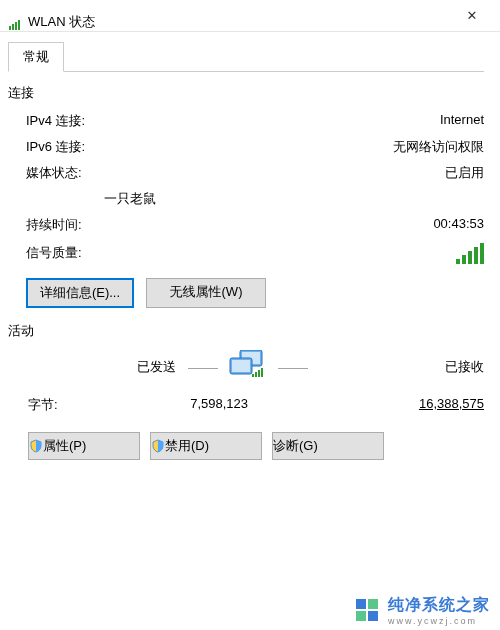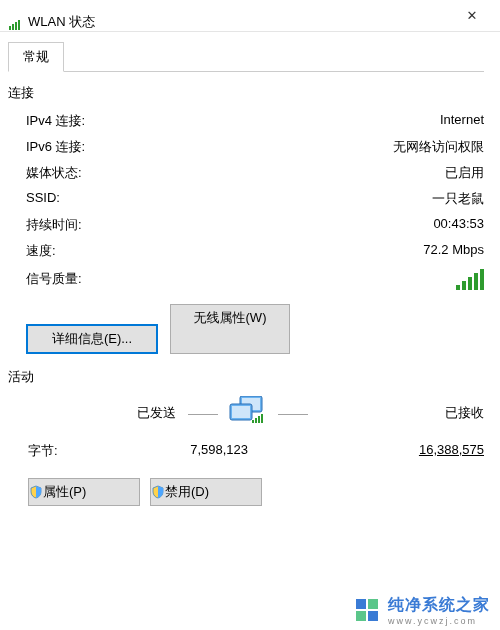--- a/index.html
+++ b/index.html
@@ -87,21 +87,21 @@
   }
   .btn {
     border: 1px solid #adadad;
     background: #e1e1e1;
     padding: 4px 0;
     text-align: center;
     font-size: 13px;
     cursor: pointer;
   }
   .btn.hl { border: 2px solid #0078d7; background:#e1e1e1; }
-  .btn.w1 { width: 132px; margin-top: 20px; }
+  .btn.w1 { width: 108px; }
   .btn.w2 { width: 120px; }
   .btn.w3 { width: 112px; display:flex; align-items:center; justify-content:flex-start; }
   .activity {
     margin: 8px 0 0 20px;
   }
   .activity-head {
     display: flex;
     align-items: center;
     margin: 6px 0 12px 0;
   }
@@ -173,30 +173,25 @@
   </div>
   <div class="row">
     <div class="label">IPv6 连接:</div>
     <div class="value">无网络访问权限</div>
   </div>
   <div class="row">
     <div class="label">媒体状态:</div>
     <div class="value">已启用</div>
   </div>
   <div class="row">
-    <div class="label">SSID:</div>
     <div class="value">一只老鼠</div>
   </div>
   <div class="row">
     <div class="label">持续时间:</div>
     <div class="value">00:43:53</div>
-  </div>
-  <div class="row">
-    <div class="label">速度:</div>
-    <div class="value">72.2 Mbps</div>
   </div>
   <div class="signal-row">
     <div class="label">信号质量:</div>
     <div class="signal-bars">
       <div></div>
         <div></div>
         <div></div>
         <div></div>
         <div></div>
     </div>
@@ -244,20 +239,23 @@
         </svg>
         <span>属性(P)</span>
       </div>
       <div class="btn w3">
         <svg class="shield" viewBox="0 0 14 14">
           <path d="M7 1 L12 3 V7 C12 10 9.5 12.5 7 13 C4.5 12.5 2 10 2 7 V3 Z" fill="#ffd24d" stroke="#0066cc" stroke-width="0.6"></path>
           <path d="M7 1 L12 3 V7 C12 10 9.5 12.5 7 13 Z" fill="#4da6ff"></path>
         </svg>
         <span>禁用(D)</span>
       </div>
+      <div class="btn w3">
+        <span>诊断(G)</span>
+      </div>
     </div>
   </div>
 </div>
 
 <div class="watermark">
   <svg width="28" height="28" viewBox="0 0 28 28">
     <rect x="2" y="2" width="10" height="10" fill="#3a7bd5"></rect>
     <rect x="14" y="2" width="10" height="10" fill="#5bc68a"></rect>
     <rect x="2" y="14" width="10" height="10" fill="#5bc68a"></rect>
     <rect x="14" y="14" width="10" height="10" fill="#3a7bd5"></rect>

